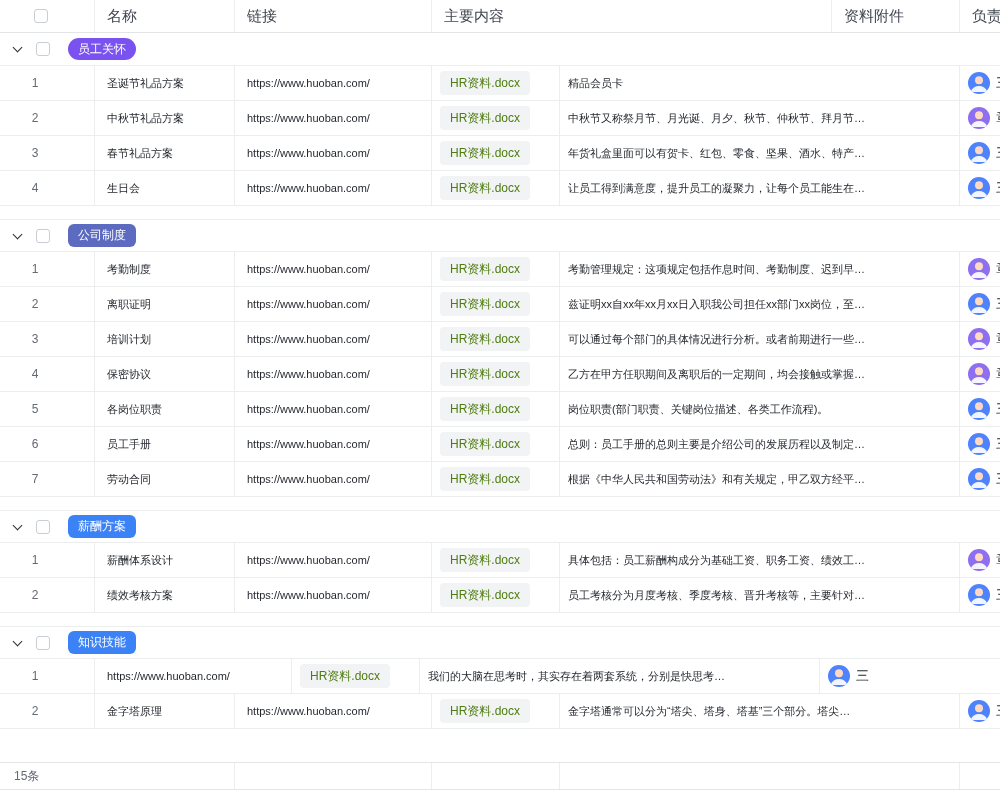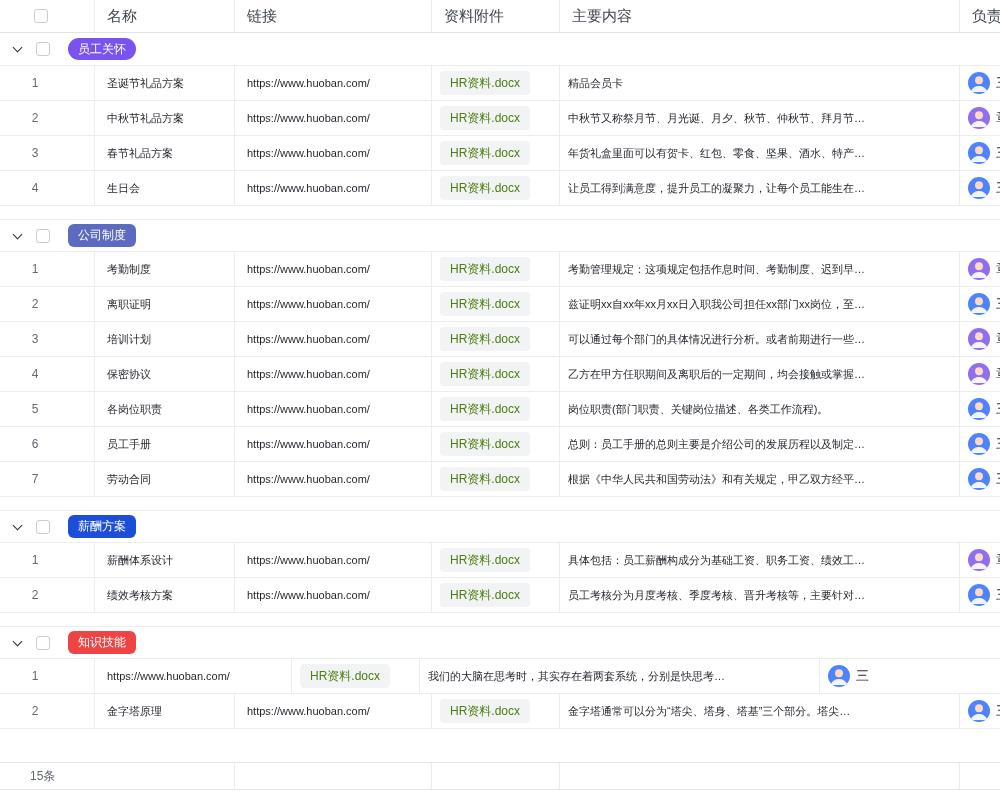--- a/index.html
+++ b/index.html
@@ -43,46 +43,46 @@
 
   .rownum{margin-left:28px;width:14px;text-align:center;font-size:12px;color:#646a73}
   .cname,.clink,.ccontent{font-size:11px;color:#1f2329;white-space:nowrap}
   .pill{background:#f2f3f5;border-radius:4px;padding:5px 10px;font-size:12px;color:#4d7c0f;white-space:nowrap;line-height:1.2}
 
   .avatar{width:22px;height:22px;border-radius:50%;overflow:hidden;flex:none;display:inline-flex;align-items:center;justify-content:center}
   .owner-name{margin-left:6px;font-size:13px;color:#1f2329;white-space:nowrap}
 
   .tfoot{margin-top:auto;flex:0 0 28px;margin-bottom:10px;display:flex;border-top:1px solid #e3e4e6;border-bottom:1px solid #e3e4e6;background:#fff}
   .fcell{display:flex;align-items:center;border-right:1px solid #eceded;height:100%}
-  .f0{width:235px;padding-left:30px;font-size:12px;color:#646a73}
+  .f0{width:235px;padding-left:14px;font-size:12px;color:#646a73}
   .f1{width:197px}
   .f2{width:128px}
   .f3{width:400px}
   .f4{flex:1;border-right:none}
 </style>
 </head>
 <body>
 
 <div class="table">
 
   <div class="thead">
     <div class="c w0">
       <span class="checkbox"></span>
     </div>
     <div class="c w1 pad12">
       <span class="hlabel">名称</span>
     </div>
     <div class="c w2 pad12">
       <span class="hlabel">链接</span>
     </div>
+    <div class="c w4 pad12">
+      <span class="hlabel">主要内容</span>
+    </div>
     <div class="c w3 pad12">
       <span class="hlabel">资料附件</span>
-    </div>
-    <div class="c w4 pad12">
-      <span class="hlabel">主要内容</span>
     </div>
     <div class="c w5 pad12">
       <span class="hlabel">负责人</span>
     </div>
   </div>
 
   <div class="tbody" id="tbody">
       <div class="group-row">
         <span class="chevron"></span>
         <span class="checkbox"></span>
@@ -377,21 +377,21 @@
               <path d="M2.5 20c1.6-4 4.6-5.9 8.5-5.9s6.9 1.9 8.5 5.9z" fill="#ffffff" opacity="0.92"></path>
             </svg>
           </span>
           <span class="owner-name">三</span>
         </div>
       </div>
       <div class="gap-row"></div>
       <div class="group-row">
         <span class="chevron"></span>
         <span class="checkbox"></span>
-        <span class="badge" style="background: #1d4ed8;">薪酬方案</span>
+        <span class="badge" style="background: #3b82f6;">薪酬方案</span>
       </div>
       <div class="row">
         <div class="c w0">
           <span class="rownum">1</span>
         </div>
         <div class="c w1 pad12">
           <span class="cname">薪酬体系设计</span>
         </div>
         <div class="c w2 pad12">
           <span class="clink">https://www.huoban.com/</span>
@@ -435,21 +435,21 @@
               <path d="M2.5 20c1.6-4 4.6-5.9 8.5-5.9s6.9 1.9 8.5 5.9z" fill="#ffffff" opacity="0.92"></path>
             </svg>
           </span>
           <span class="owner-name">三</span>
         </div>
       </div>
       <div class="gap-row"></div>
       <div class="group-row">
         <span class="chevron"></span>
         <span class="checkbox"></span>
-        <span class="badge" style="background: #ef4444;">知识技能</span>
+        <span class="badge" style="background: #3b82f6;">知识技能</span>
       </div>
       <div class="row">
         <div class="c w0">
           <span class="rownum">1</span>
         </div>
         <div class="c w2 pad12">
           <span class="clink">https://www.huoban.com/</span>
         </div>
         <div class="c w3 pad8">
           <span class="pill">HR资料.docx</span>

